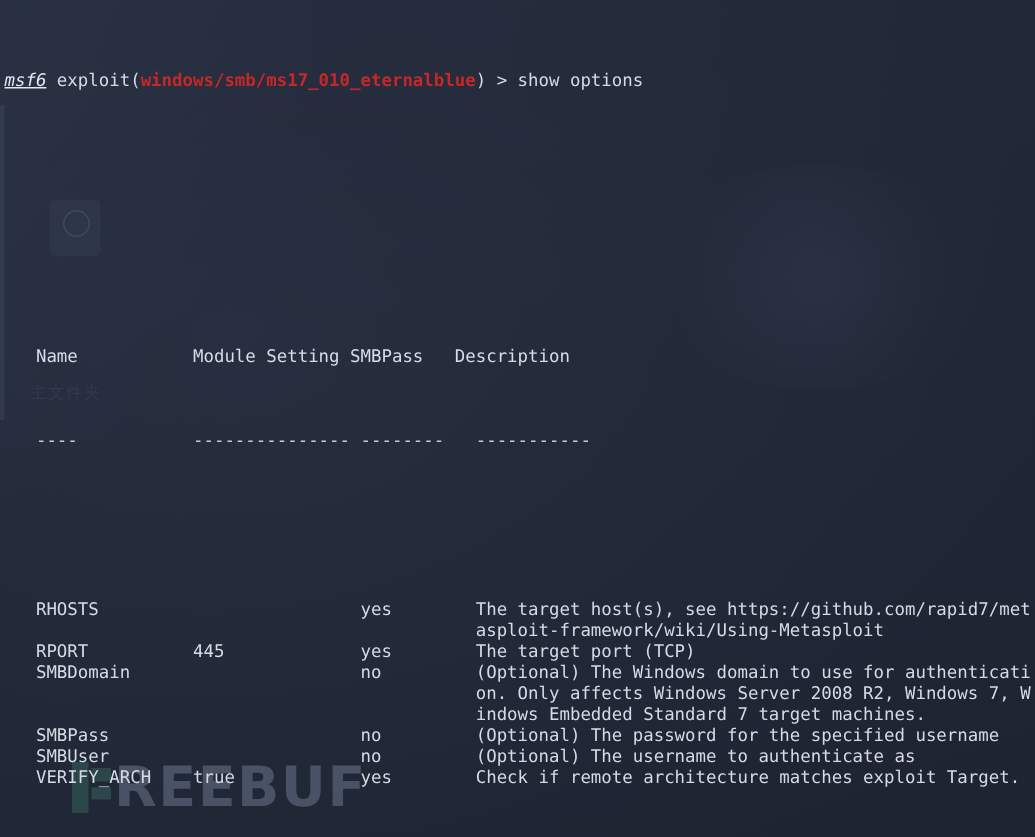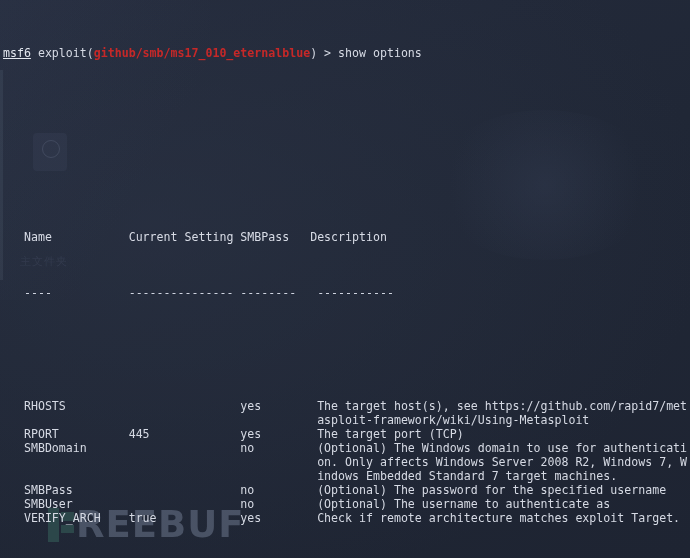--- a/index.html
+++ b/index.html
@@ -127,21 +127,21 @@
   
   .term {
     position: relative;
     z-index: 2;
     padding: 4px 0 0 3px;
     white-space: pre;
   }
   .line { display: block; min-height: 14.1px; }
   .blank { display: block; height: 14.1px; }
 
-  .c-prompt { color: #e3e7ef; text-decoration: underline; }
+  .c-prompt { color: #e3e7ef; text-decoration: underline; font-style: italic; }
   .c-default { color: #d6dae4; }
   .c-red { color: #c62828; font-weight: bold; }
   .c-head { color: #d8dce6; }
 
   .rule { color: #cfd4e0; }
 </style>
 </head>
 <body>
 
 <div id="screen">
@@ -158,28 +158,28 @@
     <div class="wm-mark">
       <div class="bar1"></div>
         <div class="bar2"></div>
         <div class="bar3"></div>
     </div>
     <div class="wm-text">REEBUF</div>
   </div>
 
   <div class="term">
 
-    <span class="line"><span class="c-prompt">msf6</span><span class="c-default"> exploit(</span><span class="c-red">github/smb/ms17_010_eternalblue</span><span class="c-default">) &gt; </span><span class="c-default">show options</span></span>
+    <span class="line"><span class="c-prompt">msf6</span><span class="c-default"> exploit(</span><span class="c-red">windows/smb/ms17_010_eternalblue</span><span class="c-default">) &gt; </span><span class="c-default">show options</span></span>
 
     <span class="blank"></span>
 
 
     <span class="blank"></span>
 
-    <span class="line"><span>   </span><span class="c-head" id="moh-name">Name           </span><span class="c-head" id="moh-cs">Current Setting </span><span class="c-head" id="moh-req">SMBPass   </span><span class="c-head" id="moh-desc">Description</span></span>
+    <span class="line"><span>   </span><span class="c-head" id="moh-name">Name           </span><span class="c-head" id="moh-cs">Module Setting </span><span class="c-head" id="moh-req">SMBPass   </span><span class="c-head" id="moh-desc">Description</span></span>
 
     <span class="line rule"><span>   </span><span id="mor-name">----           </span><span id="mor-cs">--------------- </span><span id="mor-req">--------   </span><span id="mor-desc">-----------</span></span>
 
     <span class="blank"></span>
 
     <span id="module-rows"><span class="line"><span>   </span><span>RHOSTS         </span><span>                </span><span>yes        </span><span>The target host(s), see https://github.com/rapid7/met</span></span><span class="line"><span>   </span><span>               </span><span>                </span><span>           </span><span>asploit-framework/wiki/Using-Metasploit</span></span><span class="line"><span>   </span><span>RPORT          </span><span>445             </span><span>yes        </span><span>The target port (TCP)</span></span><span class="line"><span>   </span><span>SMBDomain      </span><span>                </span><span>no         </span><span>(Optional) The Windows domain to use for authenticati</span></span><span class="line"><span>   </span><span>               </span><span>                </span><span>           </span><span>on. Only affects Windows Server 2008 R2, Windows 7, W</span></span><span class="line"><span>   </span><span>               </span><span>                </span><span>           </span><span>indows Embedded Standard 7 target machines.</span></span><span class="line"><span>   </span><span>SMBPass        </span><span>                </span><span>no         </span><span>(Optional) The password for the specified username</span></span><span class="line"><span>   </span><span>SMBUser        </span><span>                </span><span>no         </span><span>(Optional) The username to authenticate as</span></span><span class="line"><span>   </span><span>VERIFY_ARCH    </span><span>true            </span><span>yes        </span><span>Check if remote architecture matches exploit Target.</span></span></span>
 
     
     
 

